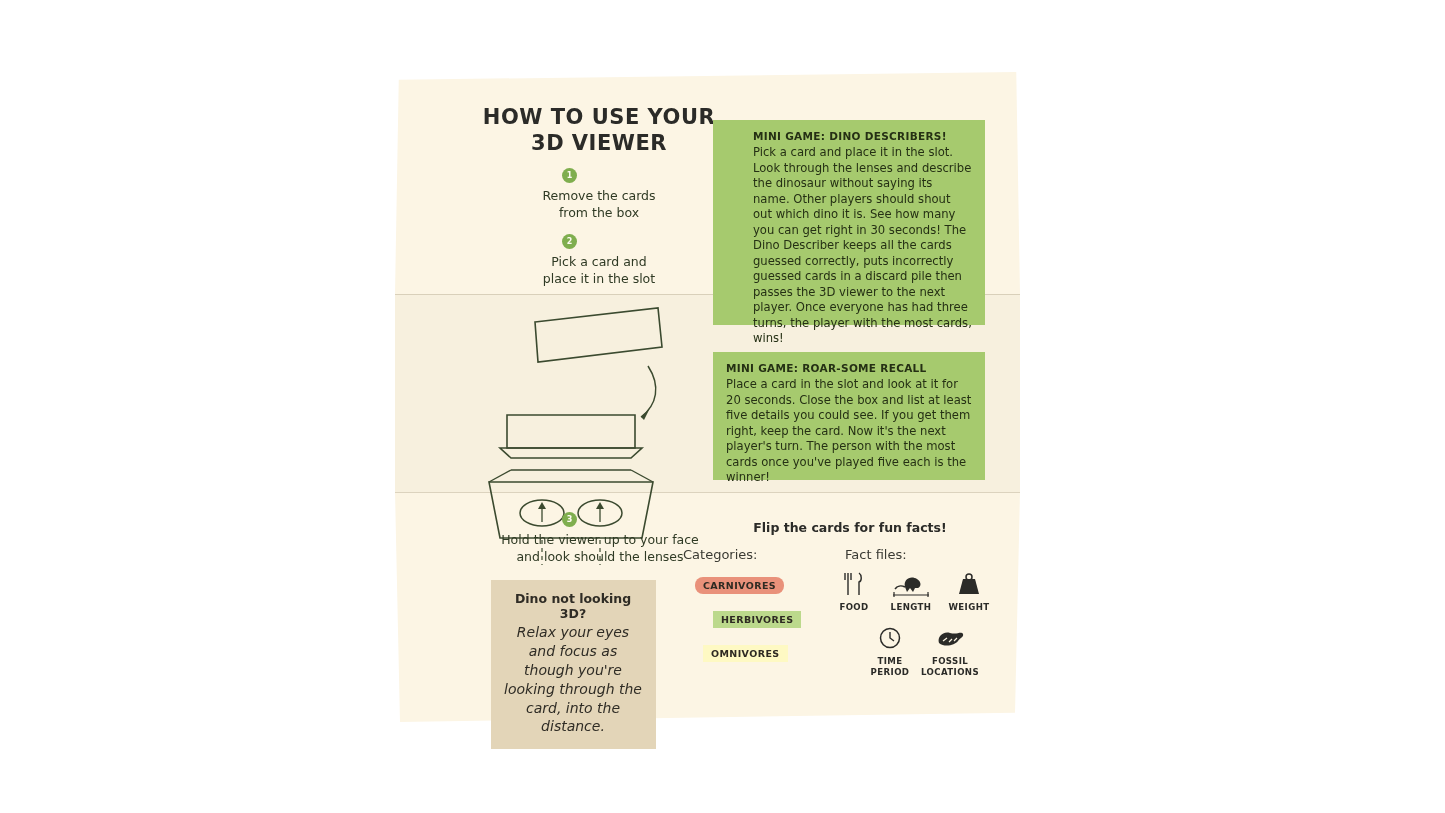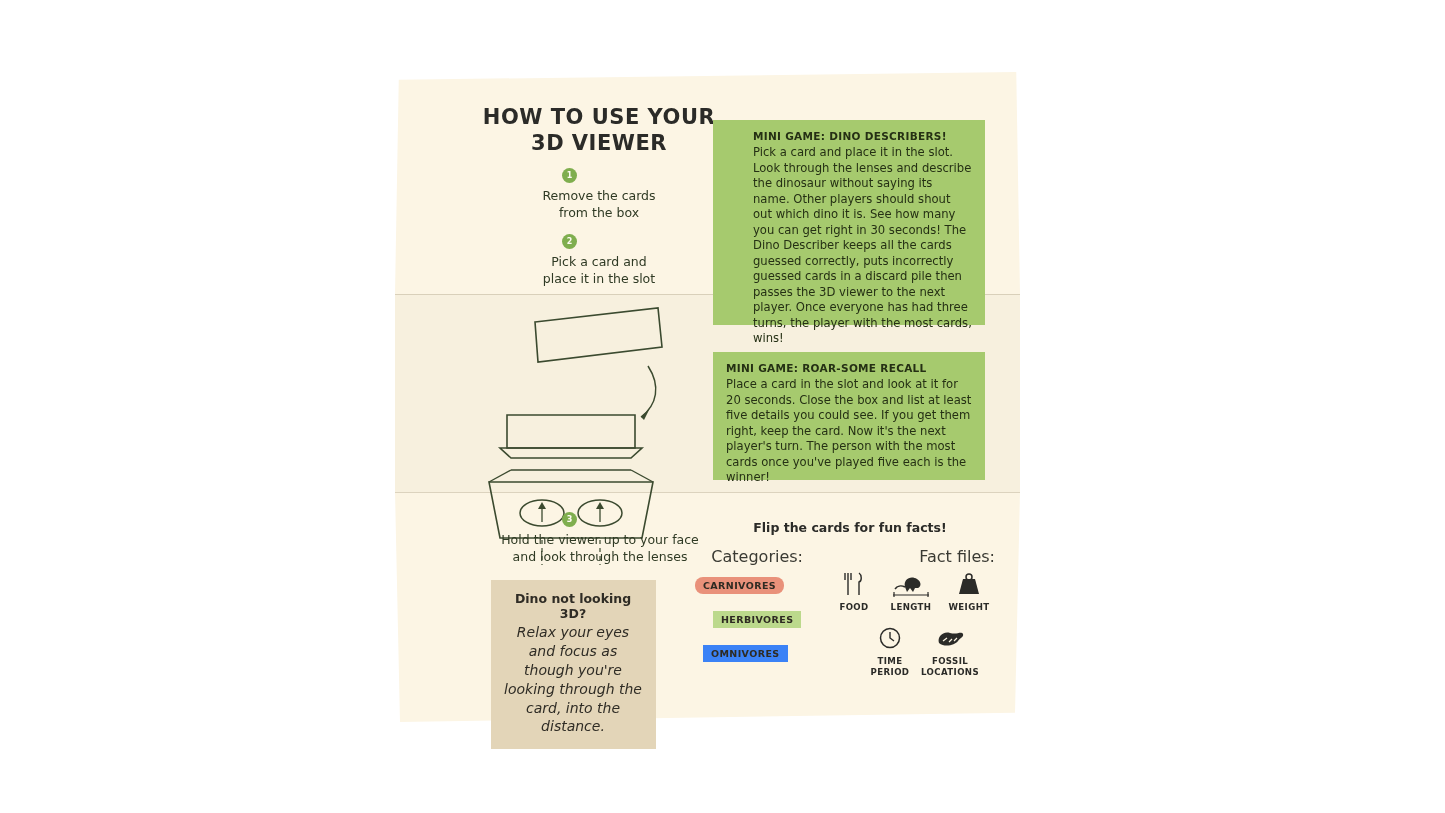--- a/index.html
+++ b/index.html
@@ -139,38 +139,38 @@
   
   .flip-head {
     position: absolute;
     text-align: center;
     font-weight: bold;
     font-size: 12.5px;
     color: #2b2b28;
   }
   .sublabel {
     position: absolute;
-    font-size: 16px;
+    font-size: 13px;
     color: #3a3a33;
-    text-align: right;
+    text-align: left;
   }
 
   .tag {
     position: absolute;
     font-weight: bold;
     font-size: 9.5px;
     letter-spacing: 0.4px;
     padding: 3px 8px 3px 8px;
     color: #2e2a22;
     box-sizing: border-box;
     white-space: nowrap;
   }
   .tag.carn { background: #e9917a; border-radius: 8px; }
   .tag.herb { background: #bcd98c; }
-  .tag.omni { background: #3b82f6; }
+  .tag.omni { background: #fef9c3; }
 
   .facticon {
     position: absolute;
     text-align: center;
     color: #2b2b28;
   }
   .facticon .glyph {
     display: block;
     height: 30px;
     line-height: 30px;
@@ -239,21 +239,21 @@
       <line x1="155" y1="222" x2="155" y2="204" stroke="#3b4a2f" stroke-width="1.3"></line>
       <polygon points="155,202 151,209 159,209" fill="#3b4a2f"></polygon>
 
       <line x1="97" y1="240" x2="97" y2="268" stroke="#3b4a2f" stroke-width="1.2" stroke-dasharray="4,4"></line>
       <line x1="155" y1="240" x2="155" y2="268" stroke="#3b4a2f" stroke-width="1.2" stroke-dasharray="4,4"></line>
     </svg>
 
     <div class="stepnum" style="left:167px; top:440px;">3</div>
     <div class="steptext" style="left:60px; top:460px; width:290px;">
       <span>Hold the viewer up to your face</span><br>
-      <span>and look through the lenses</span>
+      <span>and look should the lenses</span>
     </div>
 
     <div class="tipbox" style="left:96px; top:508px; width:165px;padding-left:13px;">
       <div class="ttitle">Dino not looking 3D?</div>
       <div class="tbody">Relax your eyes and focus as though you're looking through the card, into the distance.</div>
     </div>
 
     <div class="greenbox" style="left:318px; top:48px; width:272px; height:205px;padding-left:40px;">
       <div class="gtitle">MINI GAME: DINO DESCRIBERS!</div>
       <div class="gbody">Pick a card and place it in the slot. Look through the lenses and describe the dinosaur without saying its name. Other players should shout out which dino it is. See how many you can get right in 30 seconds! The Dino Describer keeps all the cards guessed correctly, puts incorrectly guessed cards in a discard pile then passes the 3D viewer to the next player. Once everyone has had three turns, the player with the most cards, wins!</div>

